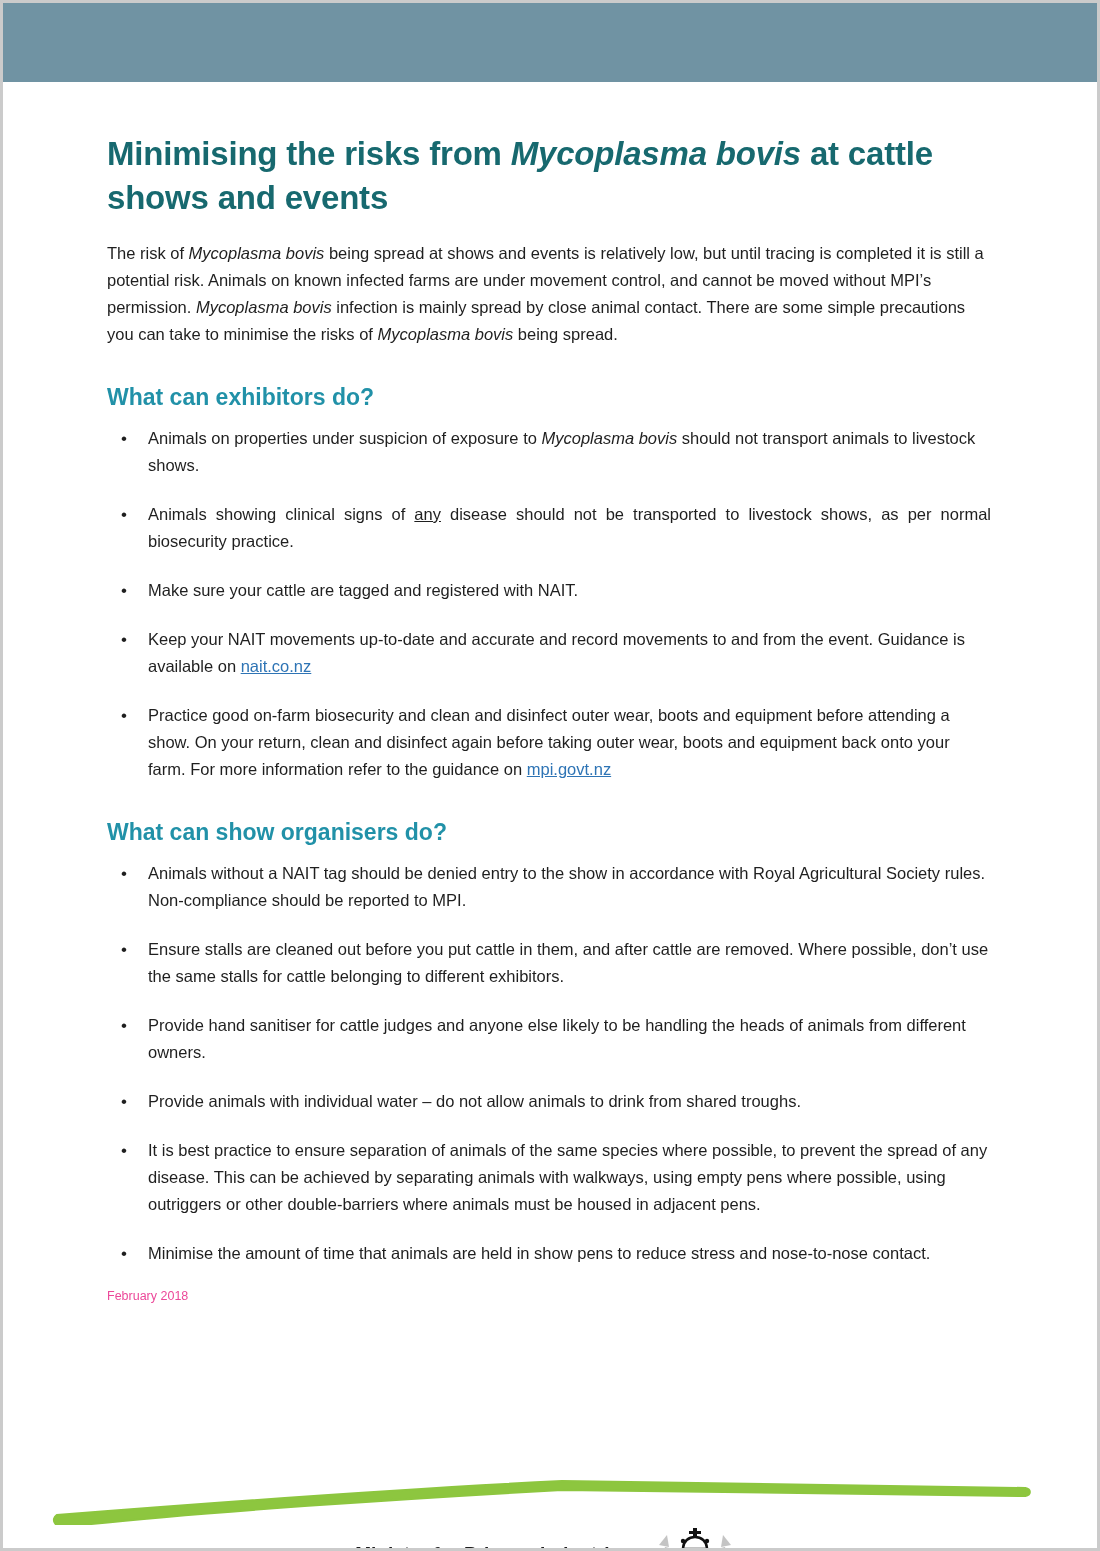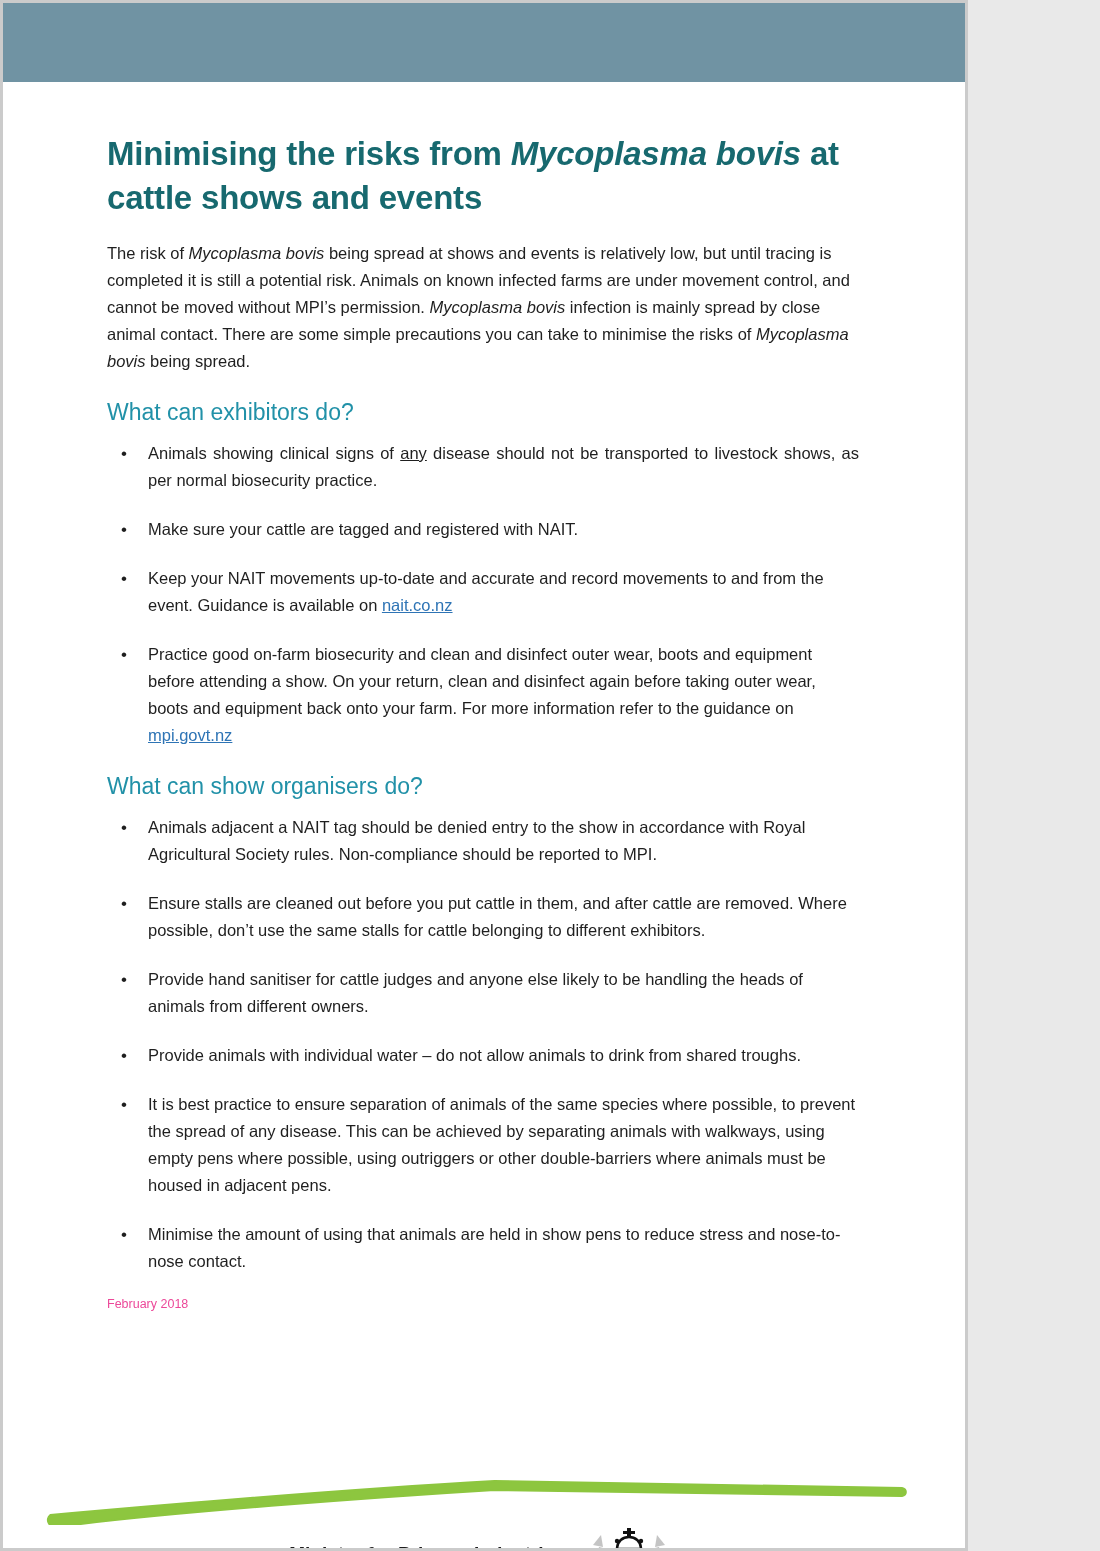--- a/index.html
+++ b/index.html
@@ -1,34 +1,34 @@
 <!DOCTYPE html>
 <html><head>
 <meta charset="utf-8">
 <style>
   html,body{margin:0;padding:0;background:#e9e9e9;}
   .page{
-    width:968px;height:1551px;box-sizing:border-box;position:relative;
+    width:1100px;height:1551px;box-sizing:border-box;position:relative;
     background:#ffffff;border:3px solid #cbcbcb;overflow:hidden;
     font-family:"Liberation Sans","DejaVu Sans",sans-serif;
   }
   .band{height:79px;width:100%;background:#7093A3;}
   .content{padding:50px 106px 0 104px;}
   h1{
     font-size:33px;line-height:1.33;font-weight:bold;color:#17696F;
     margin:0 0 20px 0;letter-spacing:-0.2px;
   }
   h1 .it{font-style:italic;}
   .intro{
     font-size:16.5px;line-height:27px;color:#1f1f1f;margin:0;
   }
   .intro .it{font-style:italic;}
   h2{
-    font-size:23px;font-weight:normal;color:#2191A8;
-    margin:24px 0 14px 0;
+    font-size:23px;font-weight:bold;color:#2191A8;
+    margin:36px 0 14px 0;
   }
   ul.bullets{list-style:none;margin:6px 0 0 0;padding:0;}
   ul.bullets li{
     position:relative;padding-left:41px;margin-bottom:22px;
     font-size:16.5px;line-height:27px;color:#1f1f1f;
   }
   ul.bullets li::before{
     content:"•";position:absolute;left:14px;top:0;
     font-size:17px;color:#1f1f1f;
   }
@@ -62,33 +62,34 @@
 
 <div class="page">
   <div class="band"></div>
 
   <div class="content">
     <h1 id="doc-title"><span>Minimising the risks from </span><span class="it">Mycoplasma bovis</span><span> at cattle shows and events</span></h1>
     <p class="intro" id="doc-intro"><span>The risk of </span><span class="it">Mycoplasma bovis</span><span> being spread at shows and events is relatively low, but until tracing is completed it is still a potential risk. Animals on known infected farms are under movement control, and cannot be moved without MPI’s permission. </span><span class="it">Mycoplasma bovis</span><span> infection is mainly spread by close animal contact. There are some simple precautions you can take to minimise the risks of </span><span class="it">Mycoplasma bovis</span><span> being spread.</span></p>
     <div id="sections">
         <h2>What can exhibitors do?</h2>
         <ul class="bullets">
+          <li><span>Animals on properties under suspicion of exposure to </span><span class="it">Mycoplasma bovis</span><span> should not transport animals to livestock shows.</span></li>
           <li class="justify"><span>Animals showing clinical signs of </span><span class="ul">any</span><span> disease should not be transported to livestock shows, as per normal biosecurity practice.</span></li>
           <li><span>Make sure your cattle are tagged and registered with NAIT.</span></li>
           <li><span>Keep your NAIT movements up-to-date and accurate and record movements to and from the event. Guidance is available on </span><a href="#" class="doclink">nait.co.nz</a></li>
           <li><span>Practice good on-farm biosecurity and clean and disinfect outer wear, boots and equipment before attending a show. On your return, clean and disinfect again before taking outer wear, boots and equipment back onto your farm. For more information refer to the guidance on </span><a href="#" class="doclink">mpi.govt.nz</a></li>
         </ul>
         <h2>What can show organisers do?</h2>
         <ul class="bullets">
-          <li><span>Animals adjacent a NAIT tag should be denied entry to the show in accordance with Royal Agricultural Society rules. Non-compliance should be reported to MPI.</span></li>
+          <li><span>Animals without a NAIT tag should be denied entry to the show in accordance with Royal Agricultural Society rules. Non-compliance should be reported to MPI.</span></li>
           <li><span>Ensure stalls are cleaned out before you put cattle in them, and after cattle are removed. Where possible, don’t use the same stalls for cattle belonging to different exhibitors.</span></li>
           <li><span>Provide hand sanitiser for cattle judges and anyone else likely to be handling the heads of animals from different owners.</span></li>
           <li><span>Provide animals with individual water – do not allow animals to drink from shared troughs.</span></li>
           <li><span>It is best practice to ensure separation of animals of the same species where possible, to prevent the spread of any disease. This can be achieved by separating animals with walkways, using empty pens where possible, using outriggers or other double-barriers where animals must be housed in adjacent pens.</span></li>
-          <li><span>Minimise the amount of using that animals are held in show pens to reduce stress and nose-to-nose contact.</span></li>
+          <li><span>Minimise the amount of time that animals are held in show pens to reduce stress and nose-to-nose contact.</span></li>
         </ul>
       </div>
     <div class="date">February 2018</div>
   </div>
 
   <div class="footer">
     <svg class="swoosh-big" viewBox="0 0 1100 50" preserveAspectRatio="none">
       <path d="M 54 40 C 220 27 420 13 562 6 L 1028 13 C 1034 14 1034 20 1028 21 L 562 15 C 430 22 180 38 62 52 C 52 53 48 44 54 40 Z" fill="#8DC63F" stroke="#8DC63F" stroke-width="2" stroke-linejoin="round"></path>
     </svg>
     <div class="logo-row">

